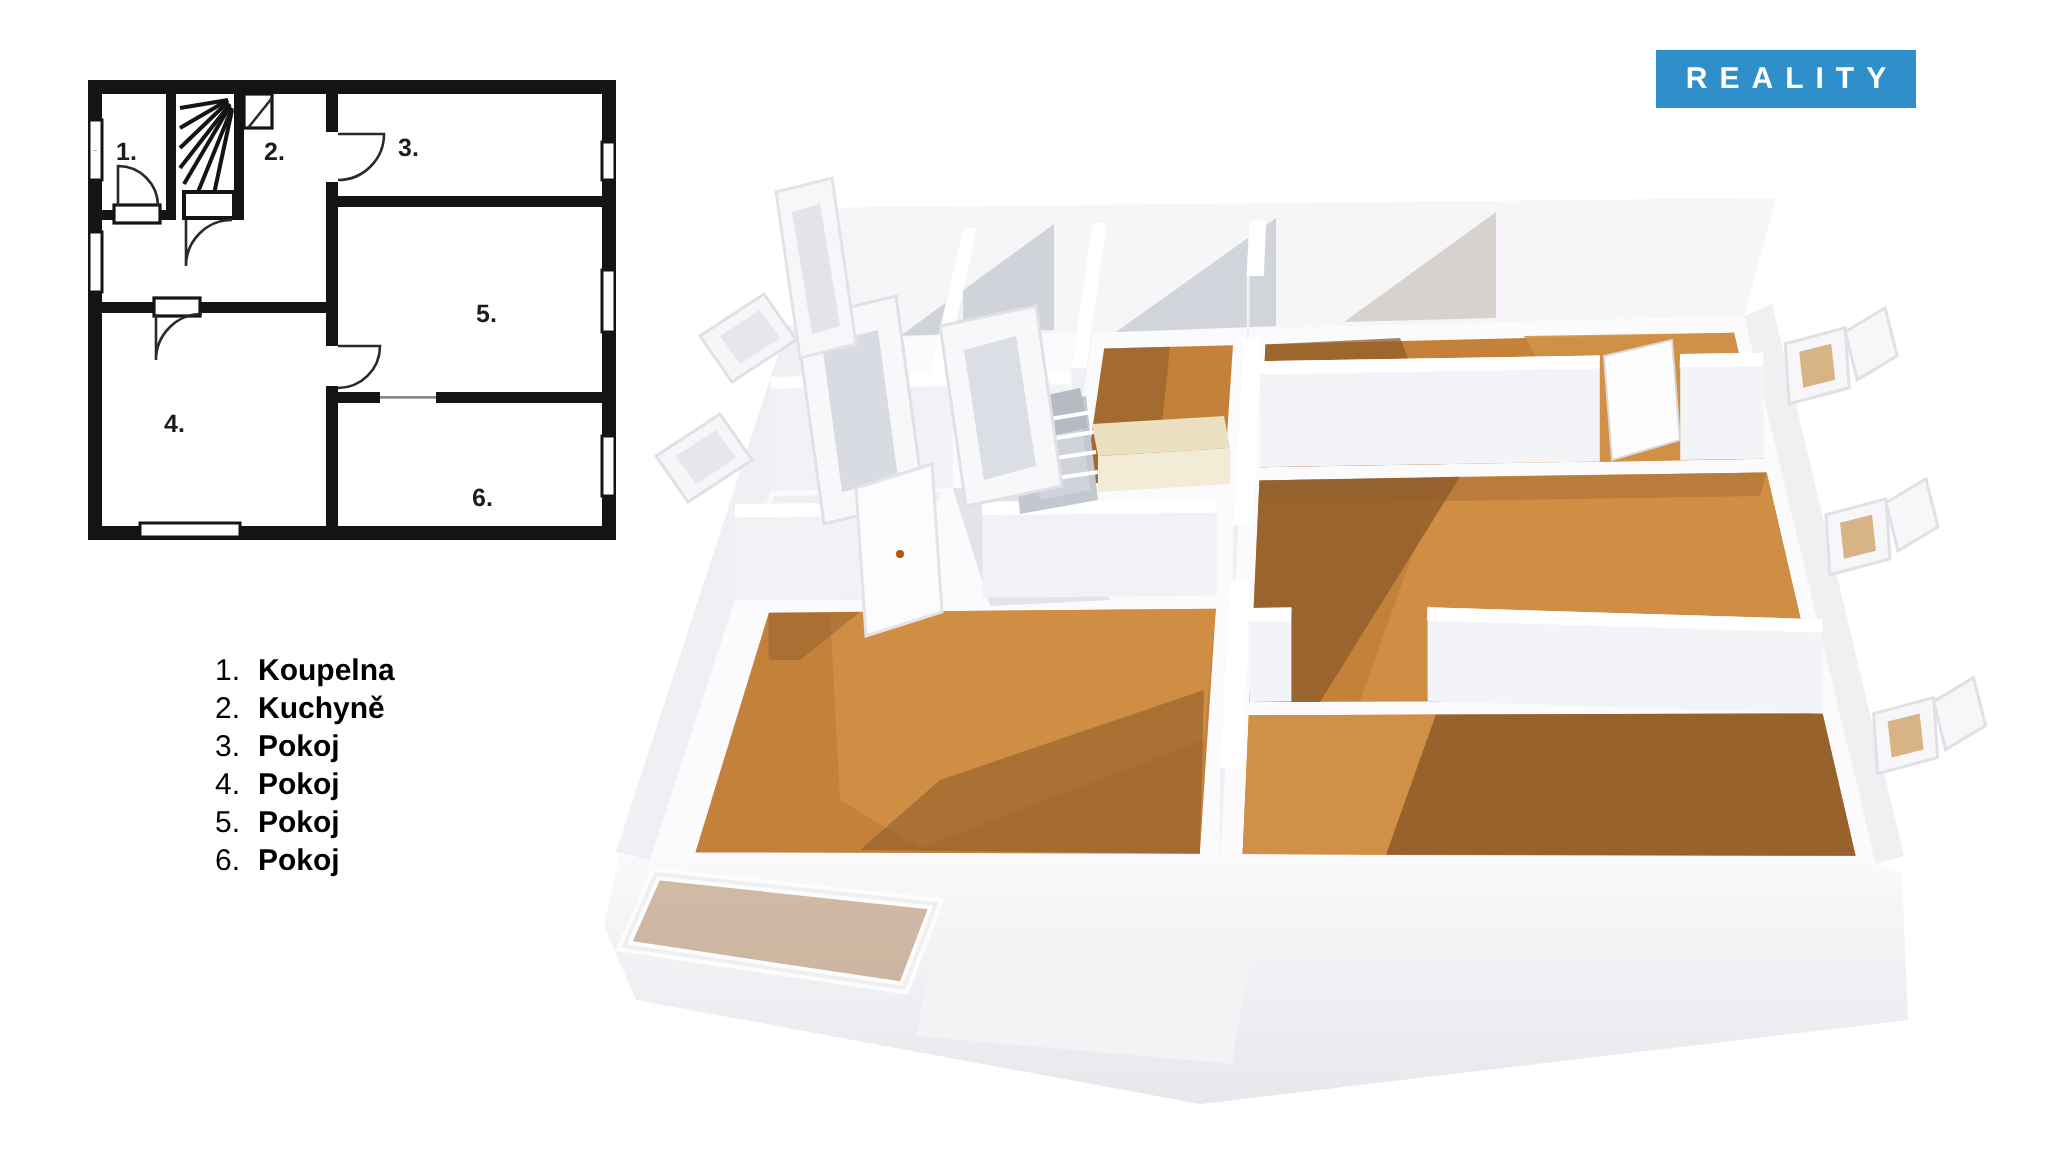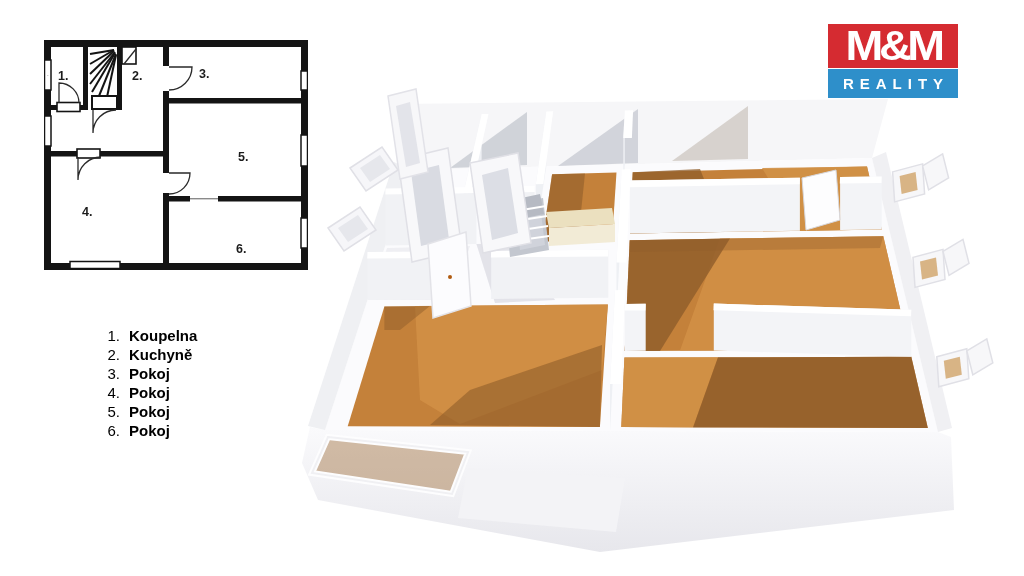--- a/index.html
+++ b/index.html
@@ -115,23 +115,20 @@
       <span class="legend-num">5.</span>
       <span class="legend-label">Pokoj</span>
     </div>
     <div class="legend-row">
       <span class="legend-num">6.</span>
       <span class="legend-label">Pokoj</span>
     </div>
   </div>
 
   <div class="logo">
-    <div class="logo-top">
-      <span>M&amp;M</span>
-    </div>
     <div class="logo-bottom">
       <span>REALITY</span>
     </div>
   </div>
 
   <svg class="plan3d" viewBox="0 0 1024 576">
     <defs>
       <linearGradient id="slabGrad" x1="0" y1="0" x2="0" y2="1">
         <stop offset="0" stop-color="#fafafc"></stop>
         <stop offset="1" stop-color="#e7e7ec"></stop>

